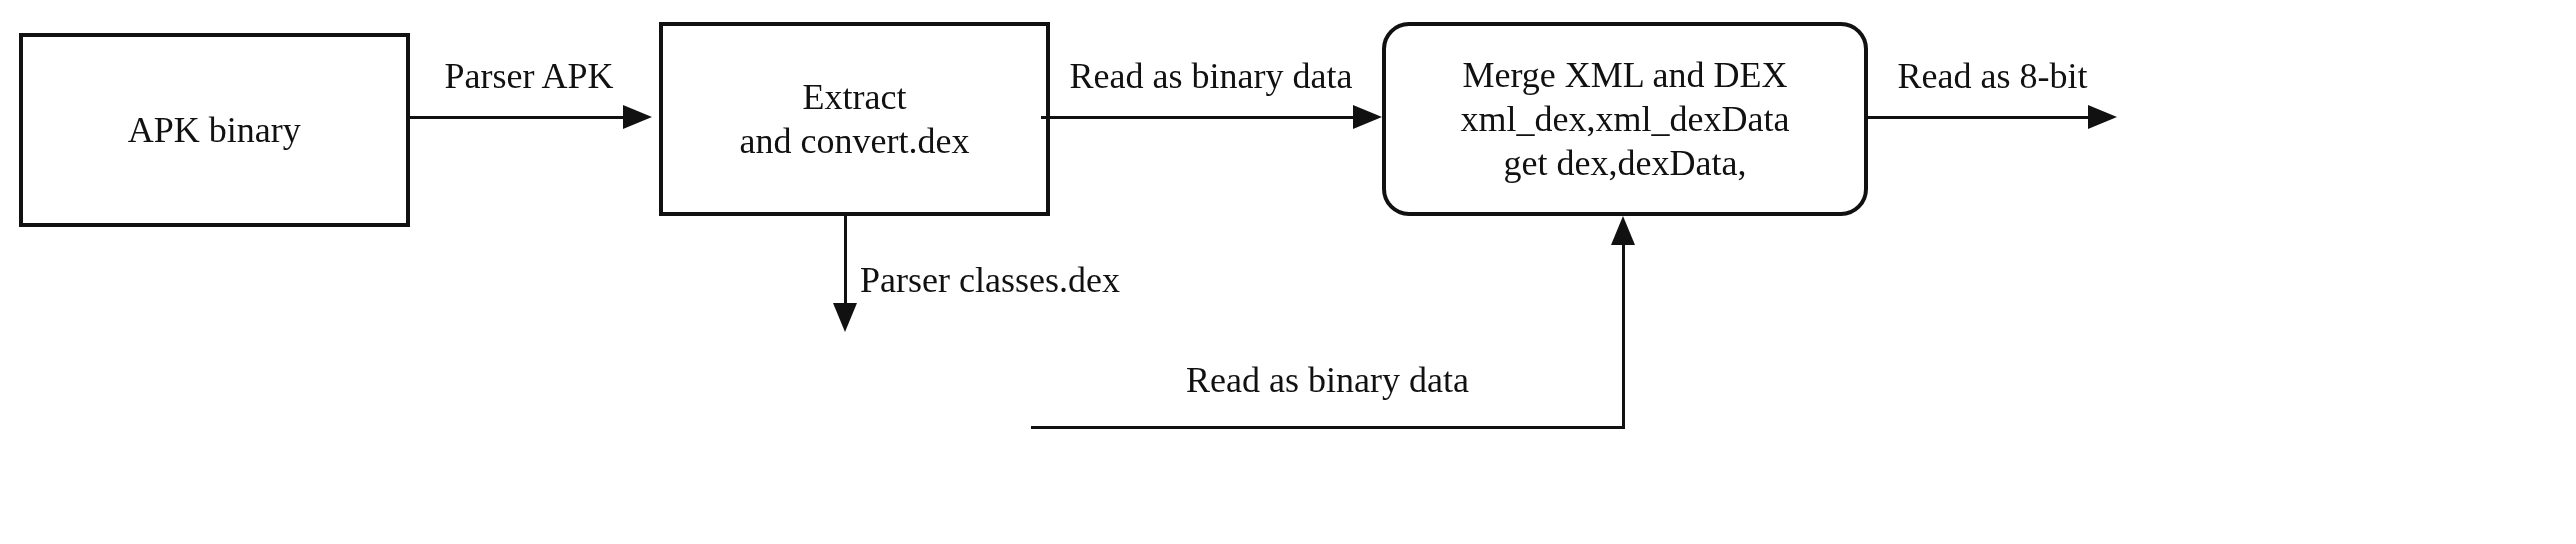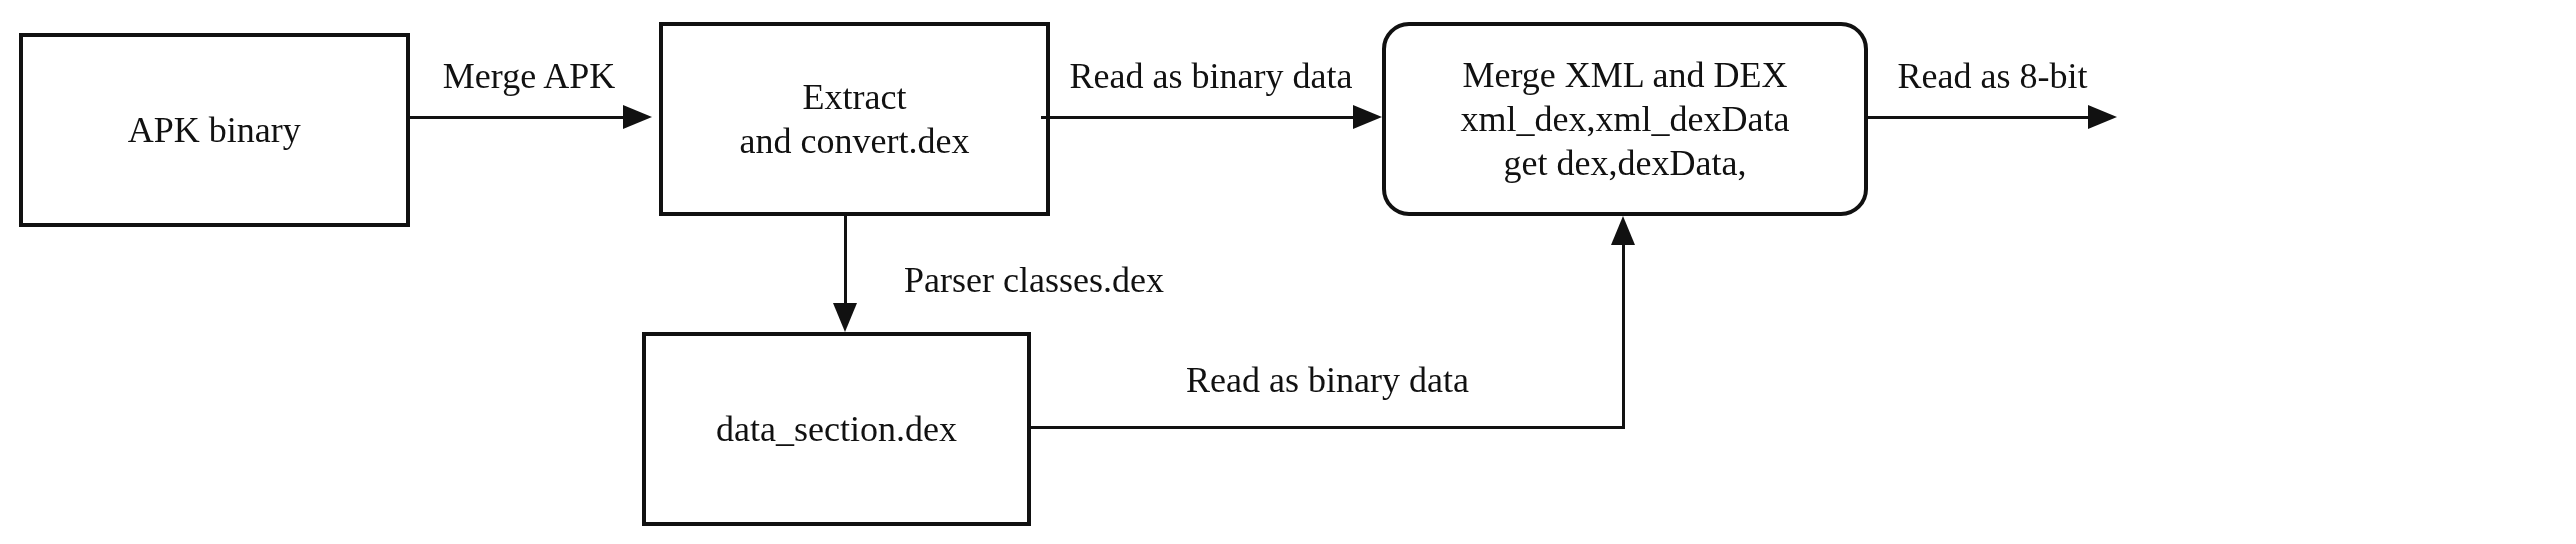--- a/index.html
+++ b/index.html
@@ -66,21 +66,21 @@
   #e2-line  { left: 1041px; top: 116px; width: 313px; height: 3.4px; }
   #e2-head  { left: 1353px; top: 105px; }
   #e2-label { left: 1041px; top: 56px;  width: 340px; }
 
   #e3-line  { left: 1868px; top: 116px; width: 222px; height: 3.4px; }
   #e3-head  { left: 2088px; top: 105px; }
   #e3-label { left: 1868px; top: 56px;  width: 249px; }
 
   #e4-line  { left: 844px;  top: 216px; width: 3.4px; height: 88px; }
   #e4-head  { left: 833px;  top: 303px; }
-  #e4-label { left: 860px; top: 260px; text-align: left; margin-left: 44px; }
+  #e4-label { left: 860px; top: 260px; text-align: left; }
 
   #e5-hline { left: 1031px; top: 426px; width: 594px; height: 3.4px; }
   #e5-vline { left: 1622px; top: 243px; width: 3.4px; height: 186px; }
   #e5-head  { left: 1611px; top: 216px; }
   #e5-label { left: 1031px; top: 360px; width: 593px; }
 </style>
 </head>
 <body>
 
 <div class="canvas">
@@ -94,27 +94,24 @@
     <div class="node-line">and convert.dex</div>
   </div>
 
   <div class="node" id="n-merge">
     <div class="node-line">Merge XML and DEX</div>
     <div class="node-line">xml_dex,xml_dexData</div>
     <div class="node-line">get dex,dexData,</div>
   </div>
 
 
-  <div class="node" id="n-data">
-    <div class="node-line">data_section.dex</div>
-  </div>
 
   <div class="edge-line" id="e1-line"></div>
   <div class="head head-right" id="e1-head"></div>
-  <div class="edge-label" id="e1-label">Merge APK</div>
+  <div class="edge-label" id="e1-label">Parser APK</div>
 
   <div class="edge-line" id="e2-line"></div>
   <div class="head head-right" id="e2-head"></div>
   <div class="edge-label" id="e2-label">Read as binary data</div>
 
   <div class="edge-line" id="e3-line"></div>
   <div class="head head-right" id="e3-head"></div>
   <div class="edge-label" id="e3-label">Read as 8-bit</div>
 
   <div class="edge-line" id="e4-line"></div>

